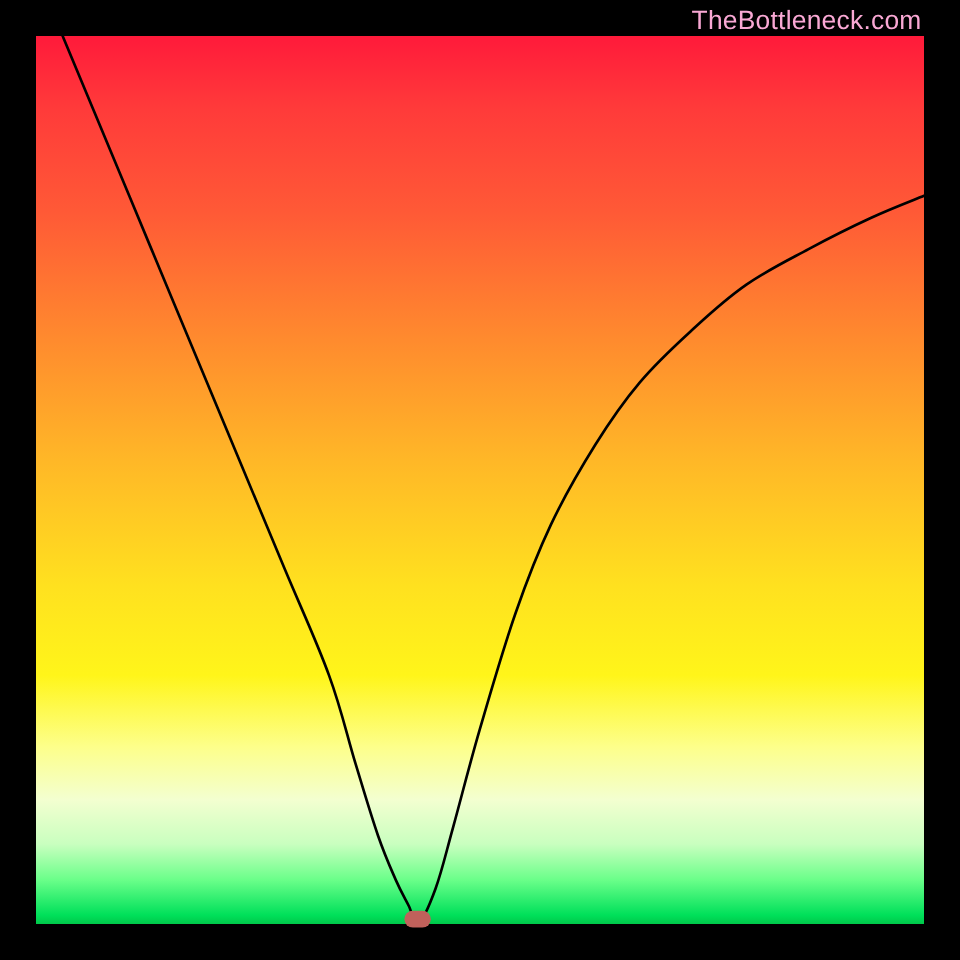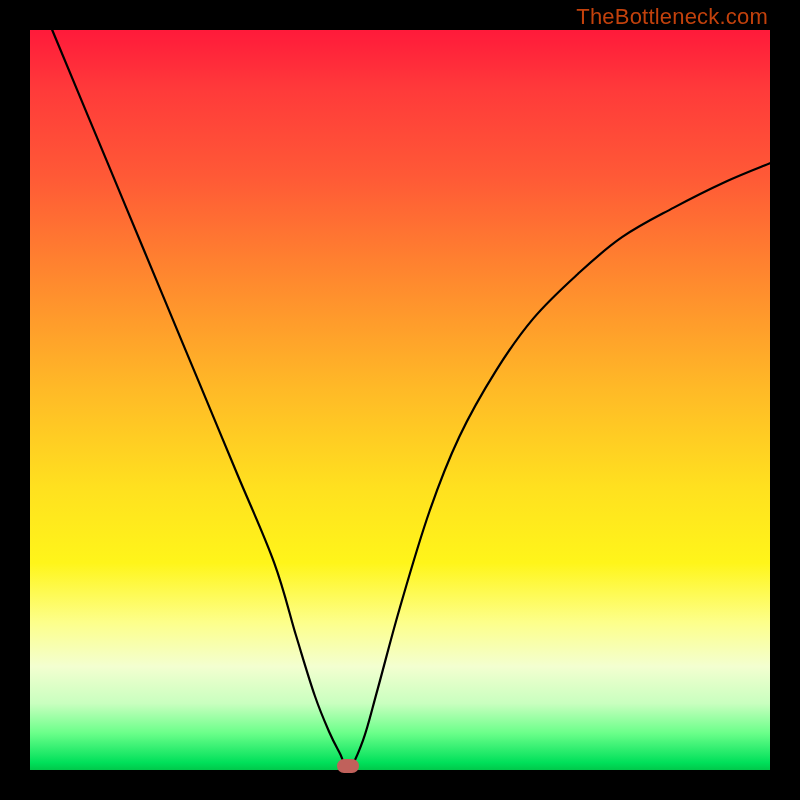--- a/index.html
+++ b/index.html
@@ -34,21 +34,21 @@
       #6bff8a 95%,
       #00e05a 99%,
       #00c84a 100%
     );
   }
 
   .watermark {
     position: absolute;
     top: 4px;
     right: 32px;
-    color: #c2410c;
+    color: #f9a8d4;
     font-size: 22px;
     letter-spacing: 0.2px;
     font-weight: 400;
   }
 
   .curve-svg {
     position: absolute;
     inset: 0;
     width: 100%;
     height: 100%;

